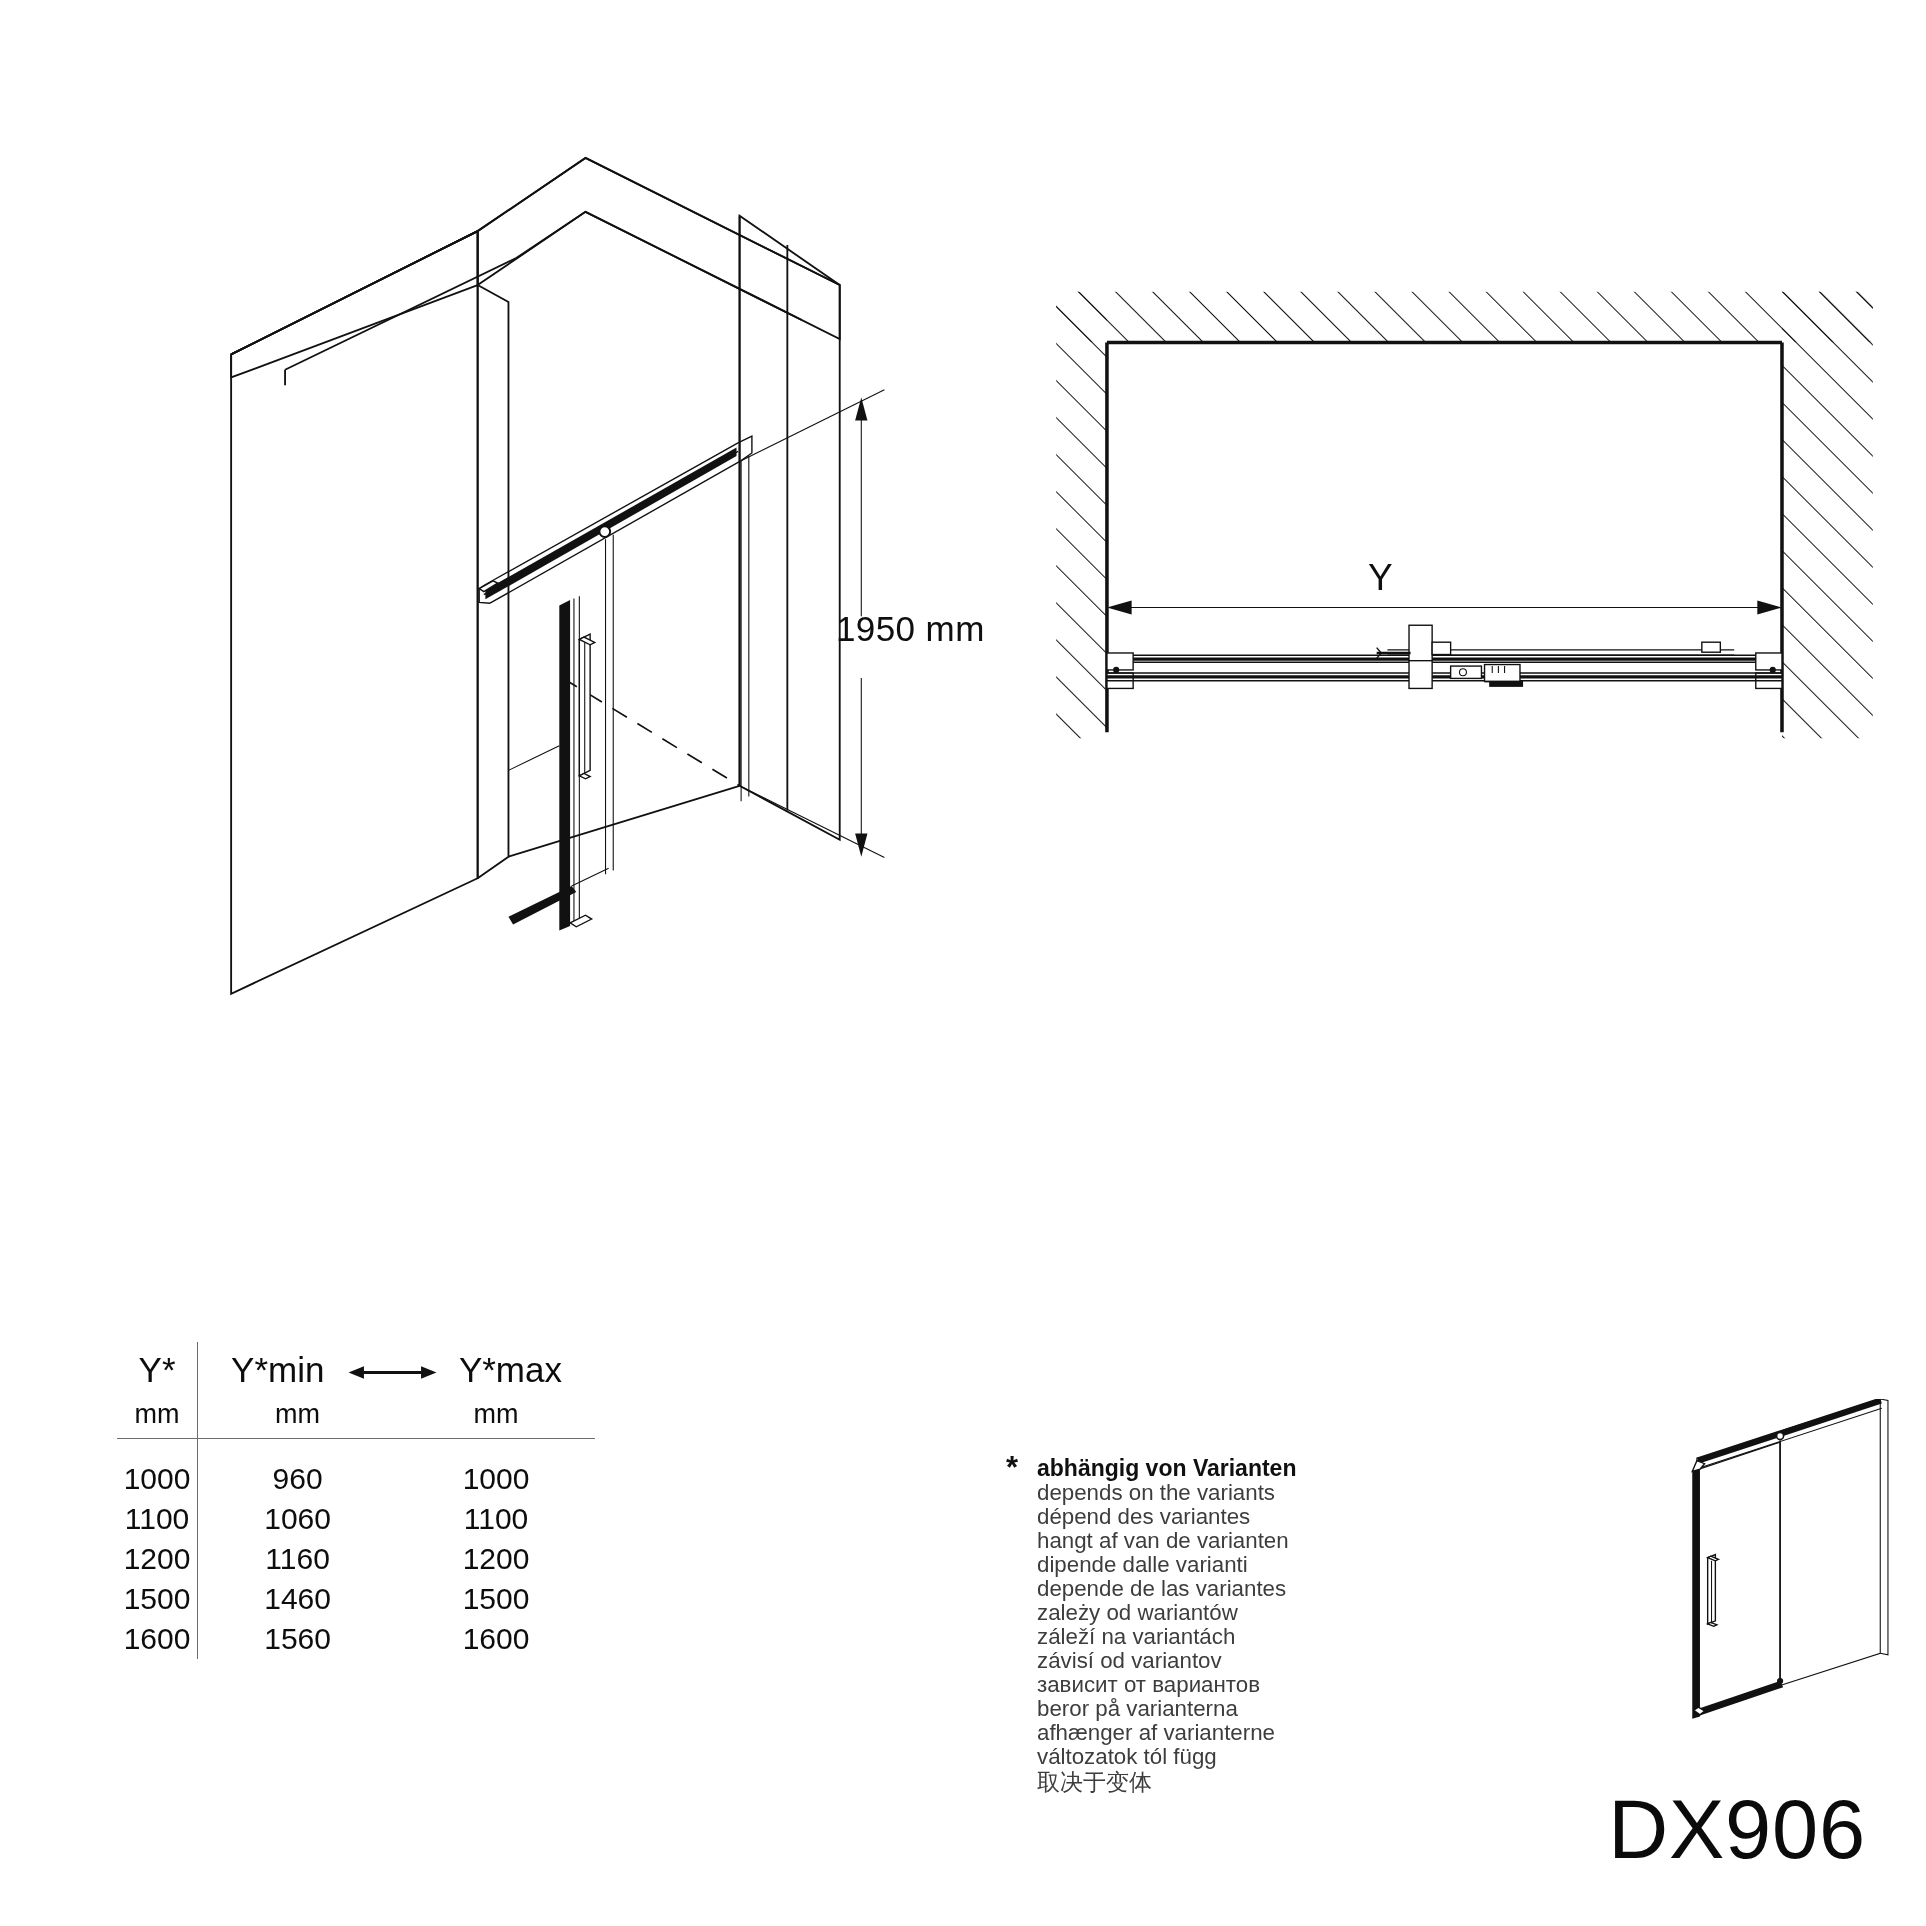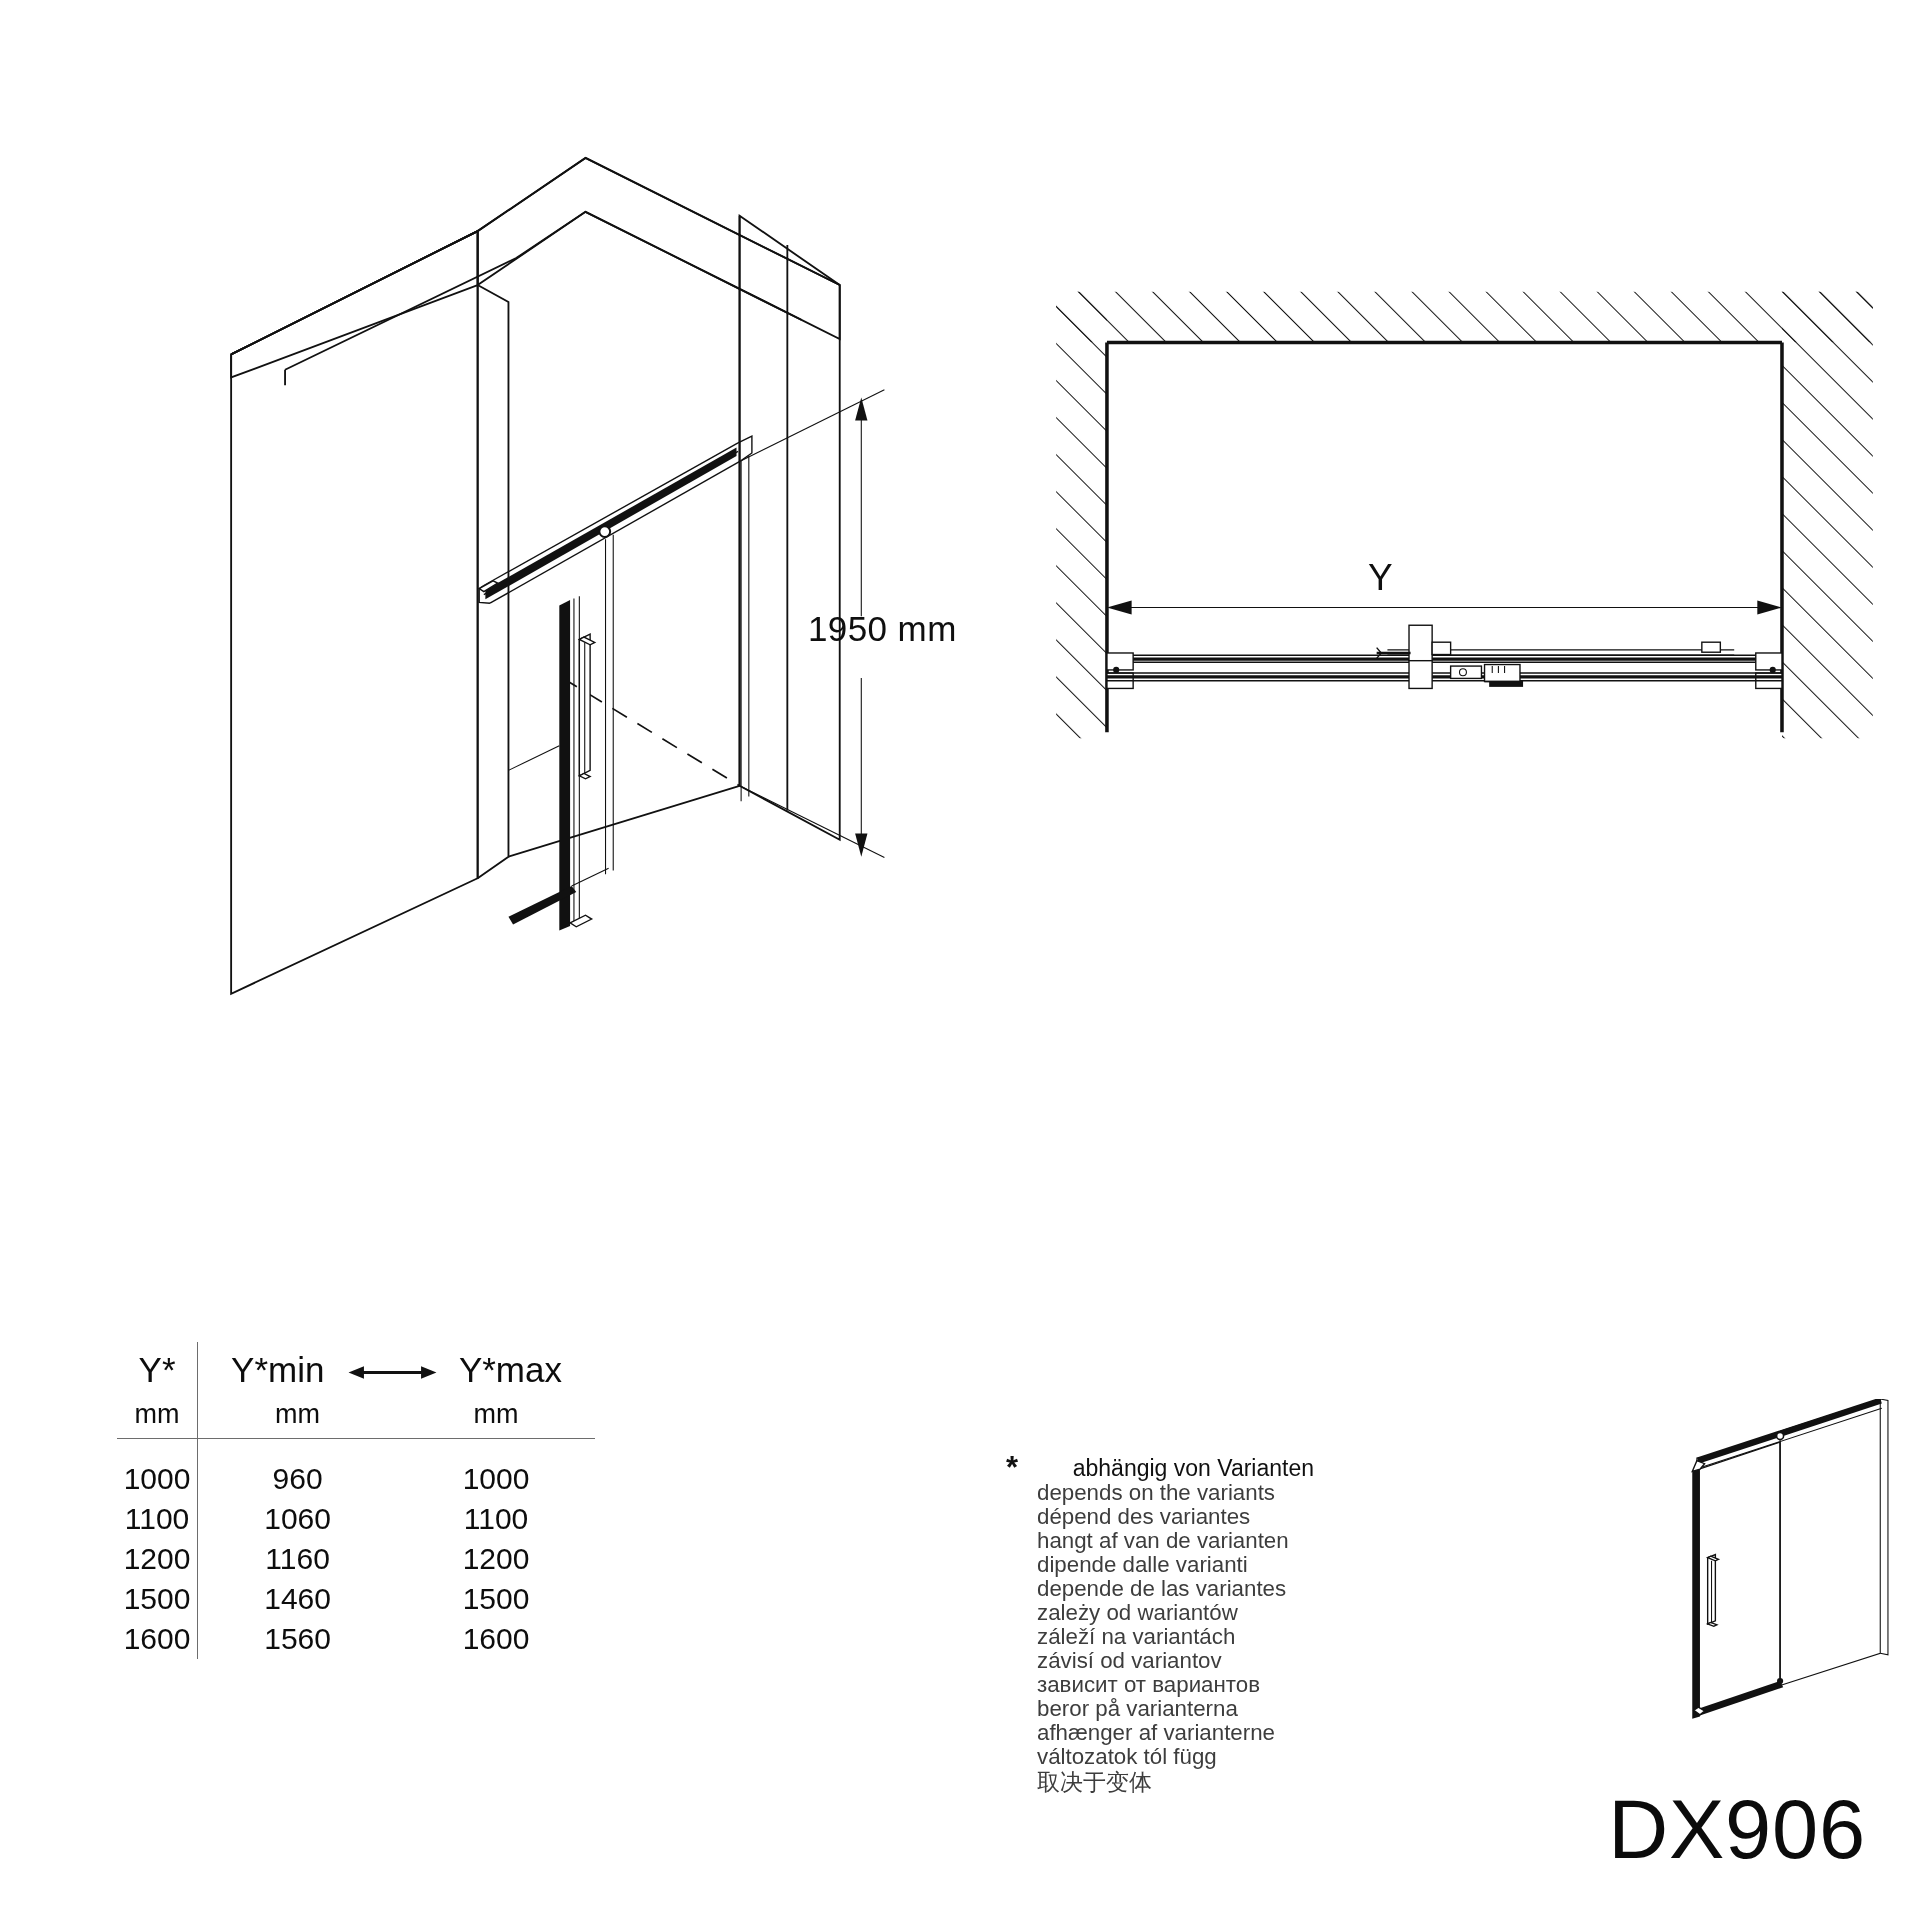--- a/index.html
+++ b/index.html
@@ -90,25 +90,24 @@
   }
   .note-lines { flex: 1 1 auto; }
   .note-line {
     font-size: 22.3px;
     line-height: 24px;
     color: #3d3d3d;
     white-space: nowrap;
     font-family: "Liberation Sans", sans-serif;
   }
   .note-line.lead {
-    font-weight: 400;
+    font-weight: 700;
     color: #101010;
     font-size: 23px;
     line-height: 26px;
-    text-align: right;
   }
   .note-line.cjk { font-size: 23px; line-height: 26px; }
 </style>
 </head>
 <body>
 
 <div class="stage">
 
   <svg width="963" height="1040" viewBox="0 0 1250 1350" style="position:absolute;left:0;top:0;">
 
@@ -196,21 +195,21 @@
 
       <path class="ln-hair" d="M 960 1020 L 1148 1113"></path>
 
       <path class="ln-hair" d="M 1118 528 L 1118 800"></path>
       <path class="ln-hair" d="M 1118 880 L 1118 1100"></path>
       <path class="solid" d="M 1118 516 L 1110 546 L 1126 546 Z"></path>
       <path class="solid" d="M 1118 1112 L 1110 1082 L 1126 1082 Z"></path>
     </g>
   </svg>
 
-  <div style="position:absolute;left:808px;top:609px;font-size:35px;letter-spacing:0.4px;color:#0f0f0f;white-space:nowrap;">1950 mm</div>
+  <div style="position:absolute;left:836px;top:609px;font-size:35px;letter-spacing:0.4px;color:#0f0f0f;white-space:nowrap;">1950 mm</div>
 
   <svg width="817" height="524" viewBox="0 0 1060 680" style="position:absolute;left:1056px;top:270px;">
     <defs>
 
       <pattern id="wallHatch" width="34" height="34" patternUnits="userSpaceOnUse" patternTransform="rotate(-45)">
         <line x1="0" y1="0" x2="0" y2="34" stroke="#111111" stroke-width="2.6"></line>
       </pattern>
       <clipPath id="clipTop">
         <rect x="0" y="28" width="1060" height="66"></rect>
       </clipPath>

